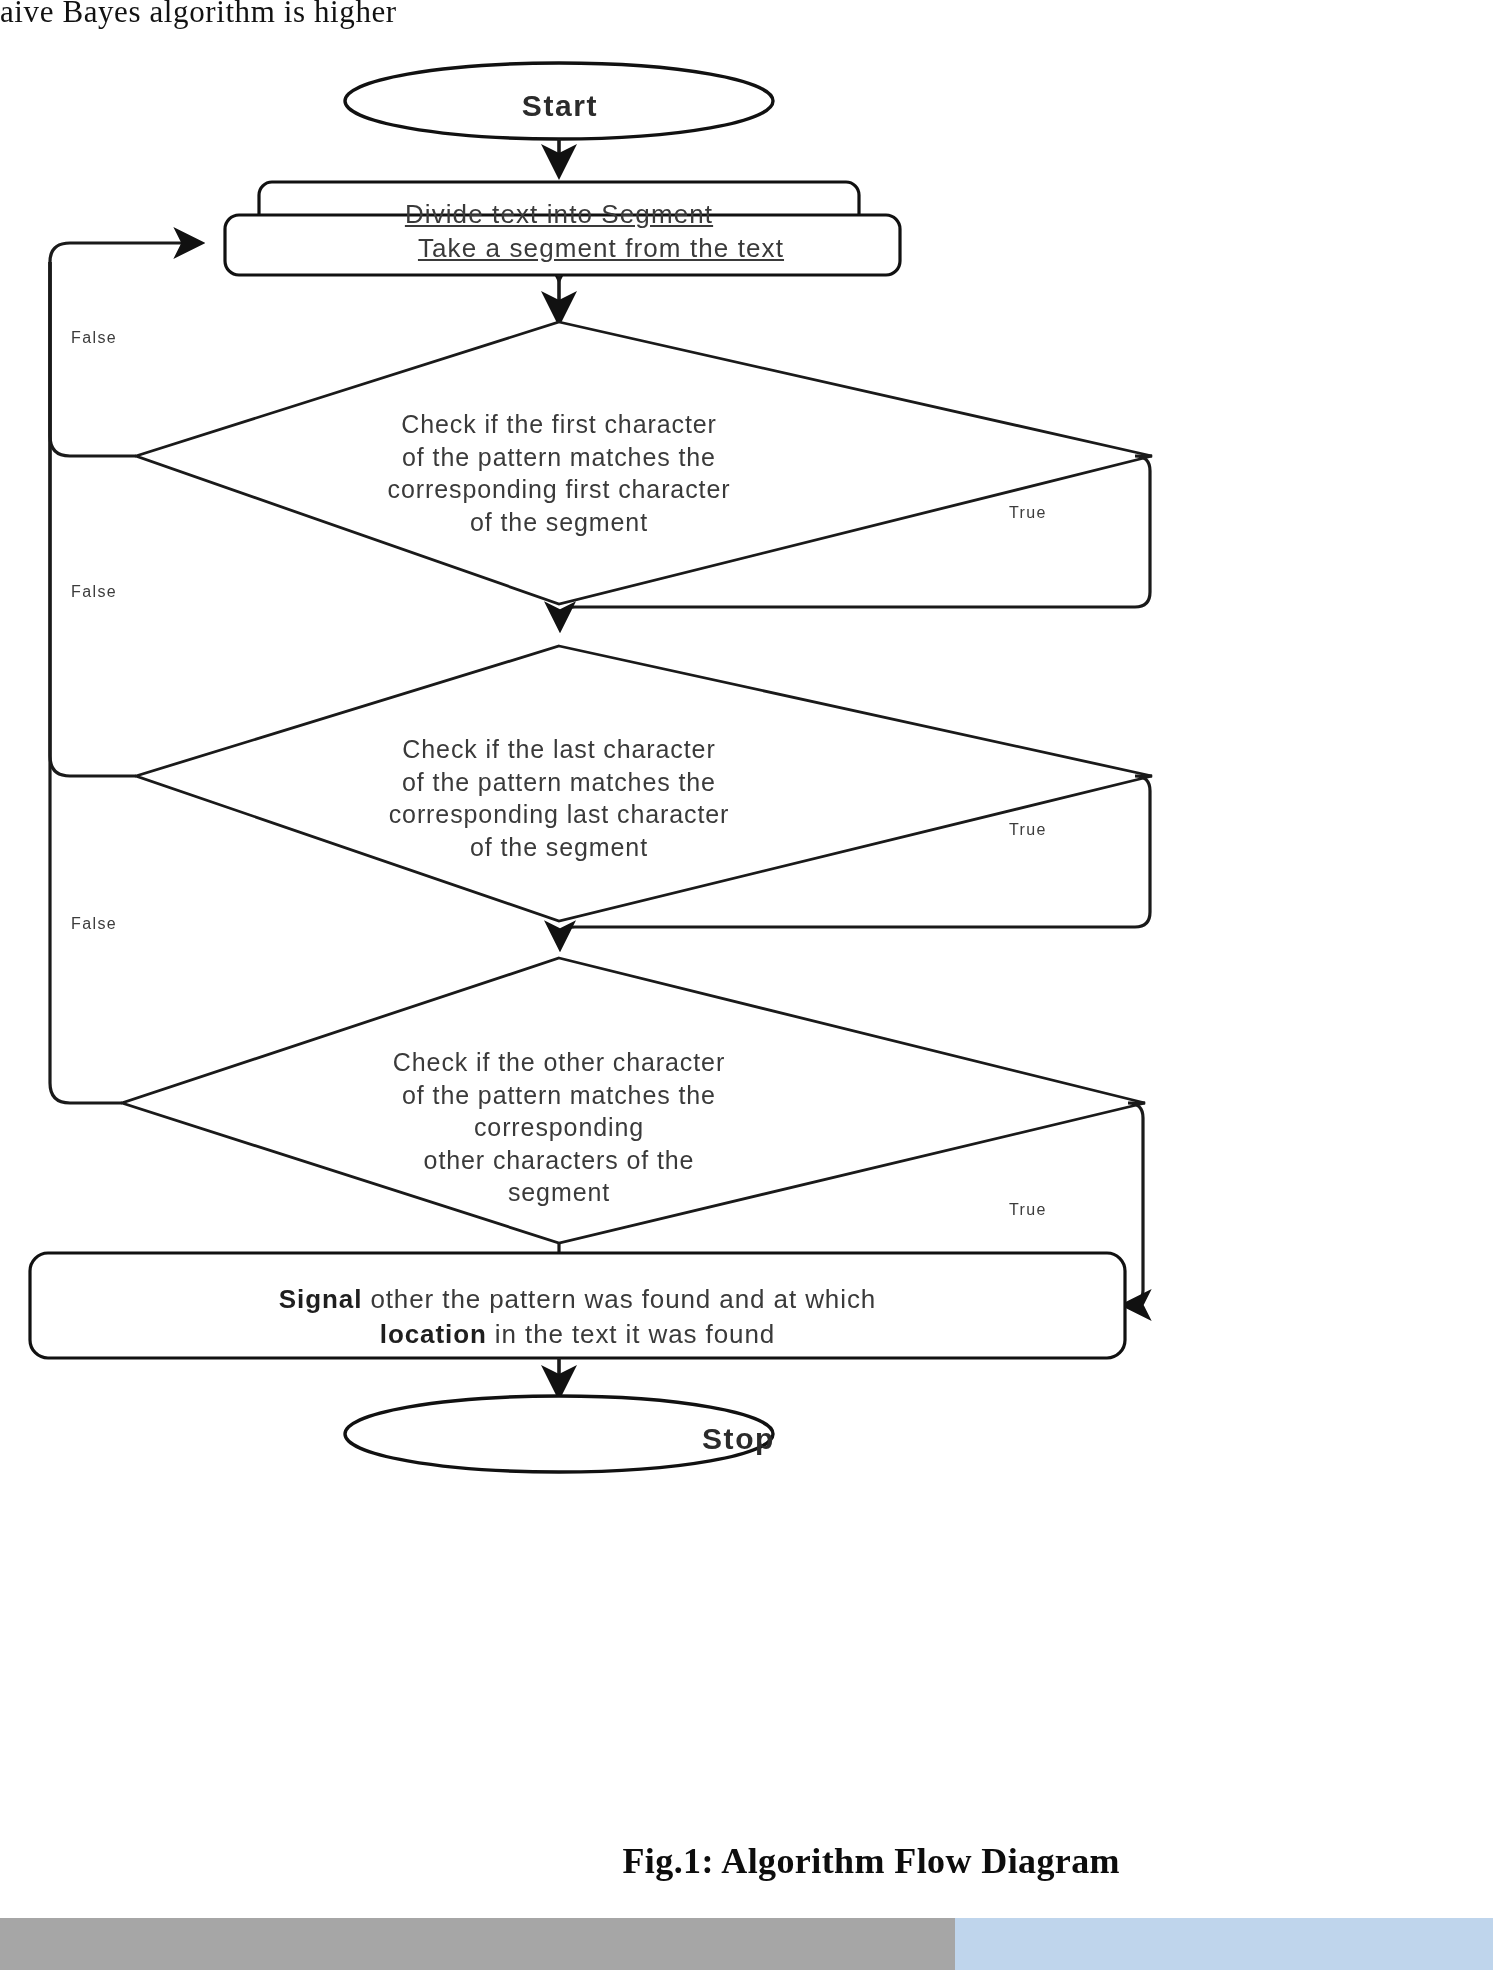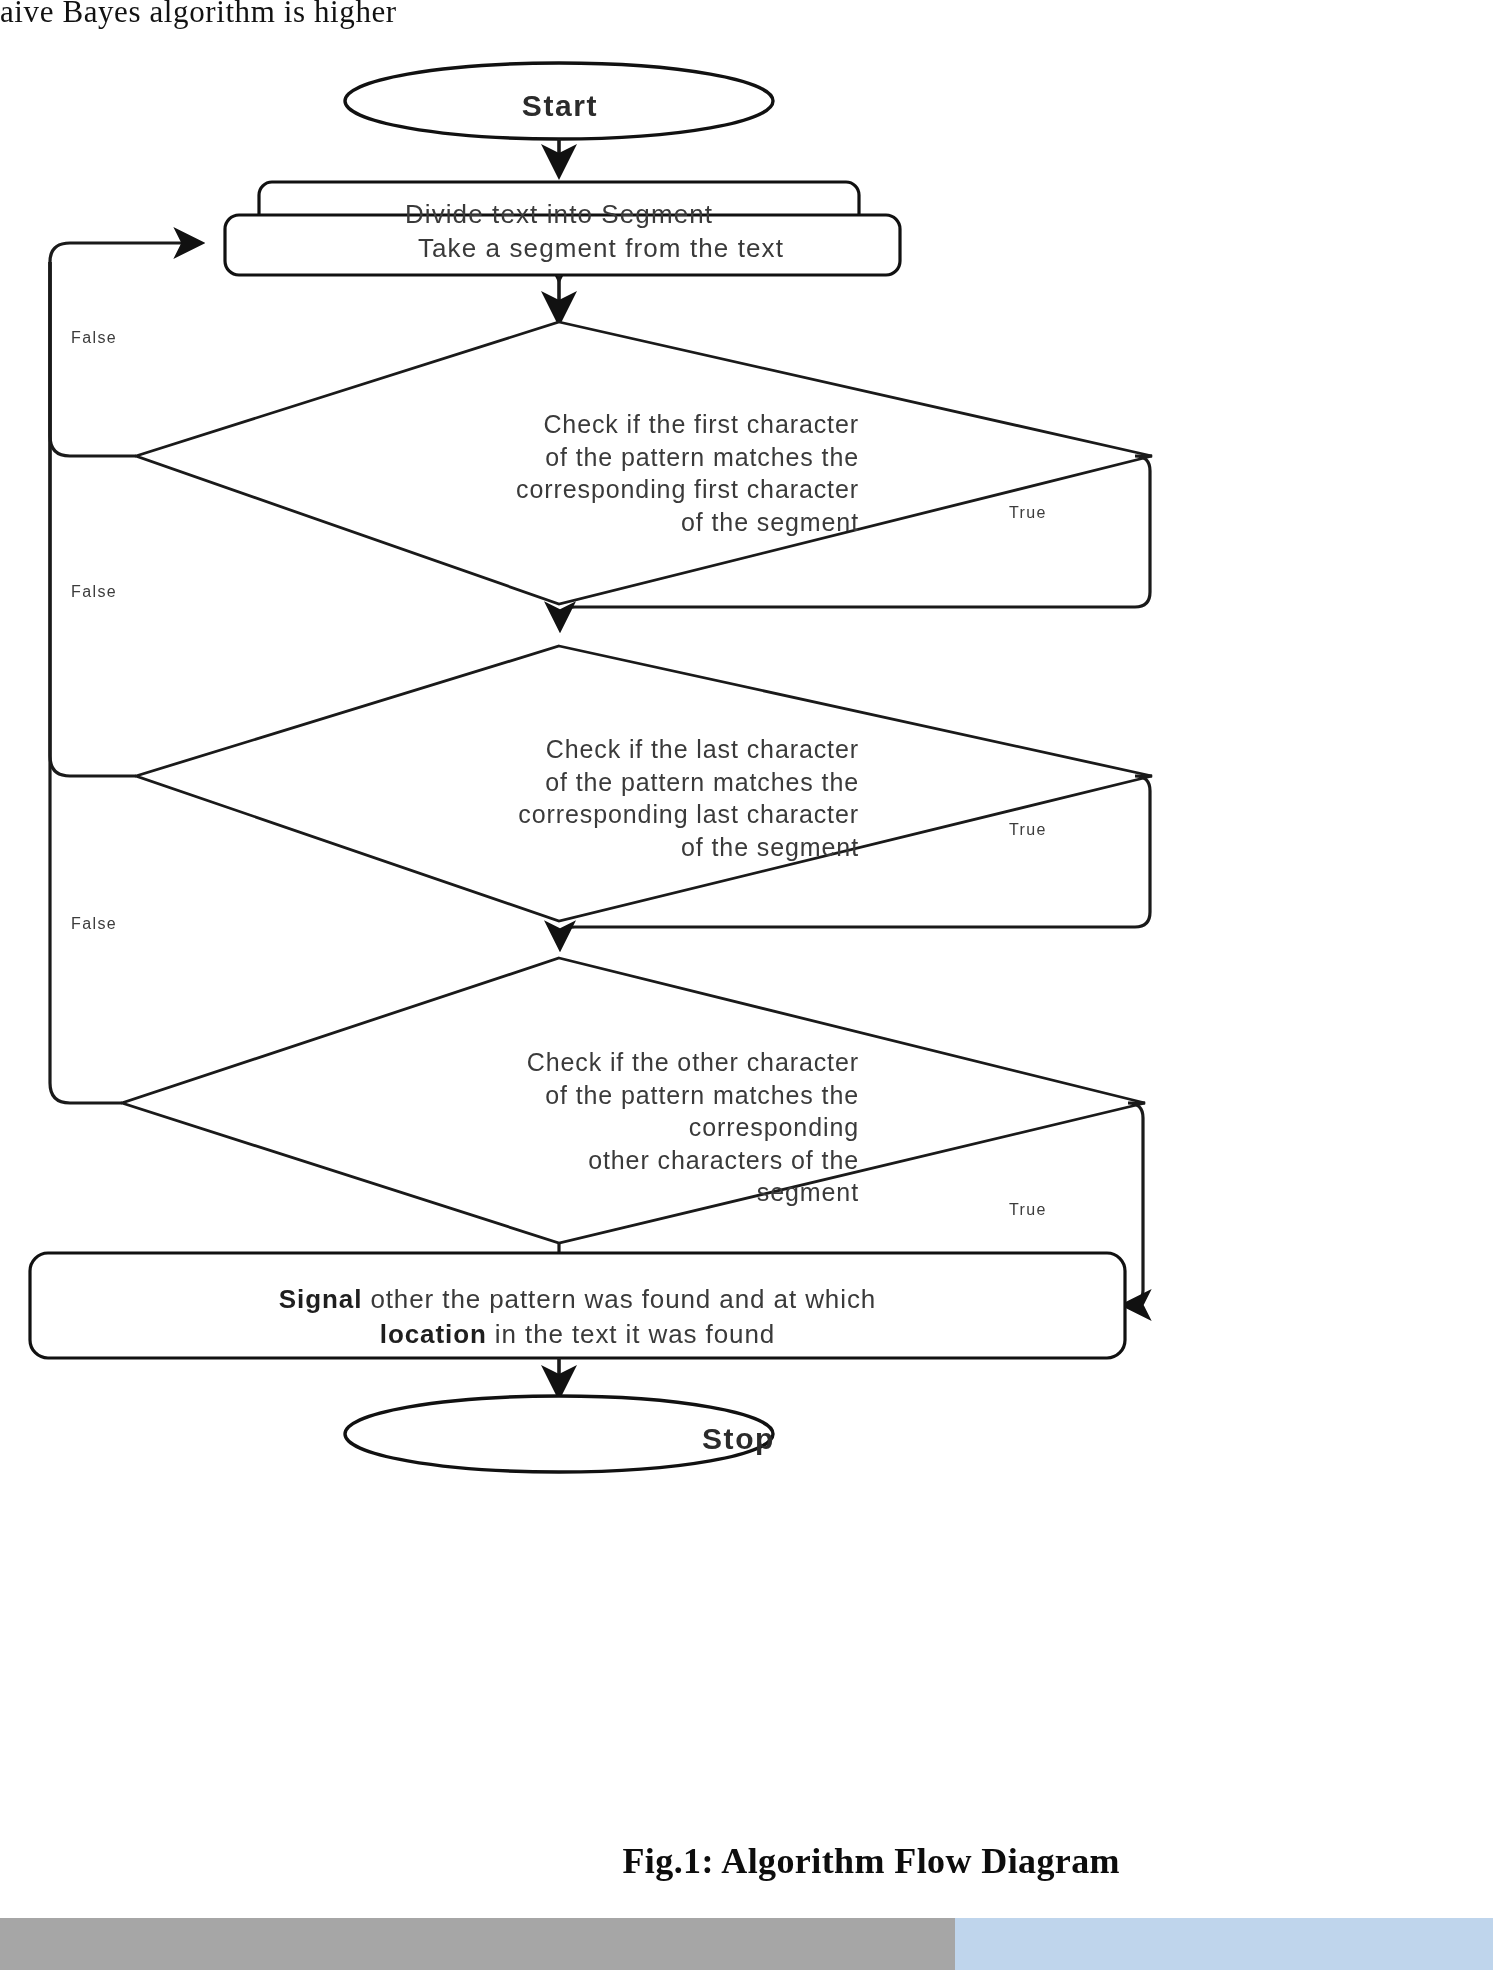--- a/index.html
+++ b/index.html
@@ -44,22 +44,22 @@
     letter-spacing: 1.1px;
     white-space: pre-line;
     pointer-events: none;
   }
   .terminal-label {
     font-weight: bold;
     font-size: 30px;
     letter-spacing: 1.6px;
     color: #2b2b2b;
   }
-  .process-label { font-size: 26px; }
-  .decision-label { font-size: 25px; letter-spacing: 0.9px; text-align: right; }
+  .process-label { font-size: 26px; text-decoration: underline; }
+  .decision-label { font-size: 25px; letter-spacing: 0.9px; }
   .edge-label {
     position: absolute;
     color: #3c3c3c;
     font-size: 16px;
     letter-spacing: 1.4px;
     font-family: "Liberation Sans", sans-serif;
   }
   .signal-label {
     font-size: 26px;
     letter-spacing: 0.9px;

